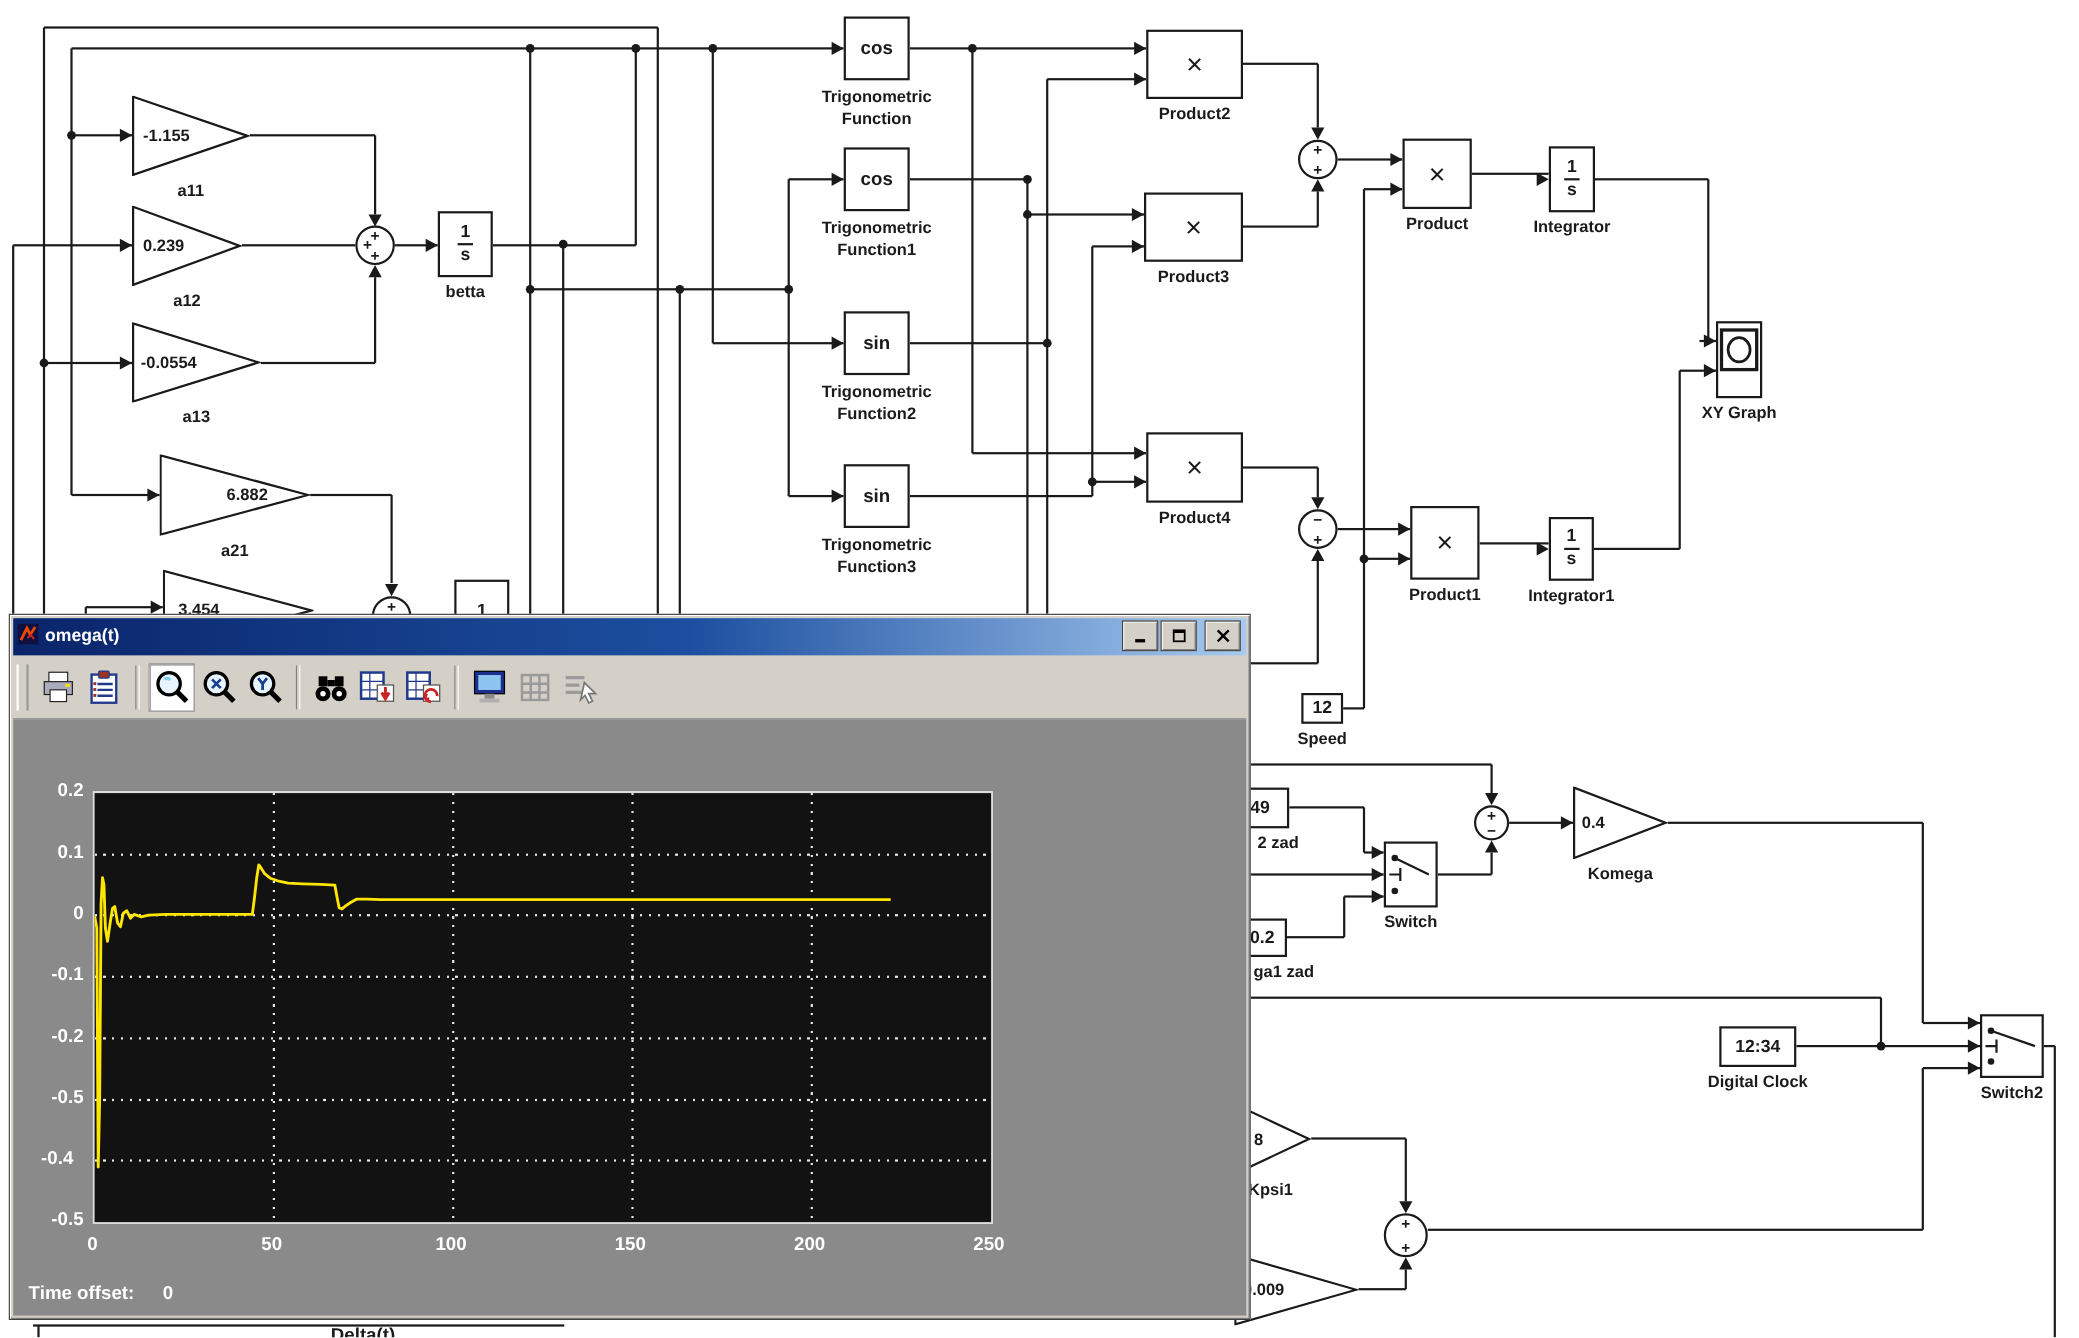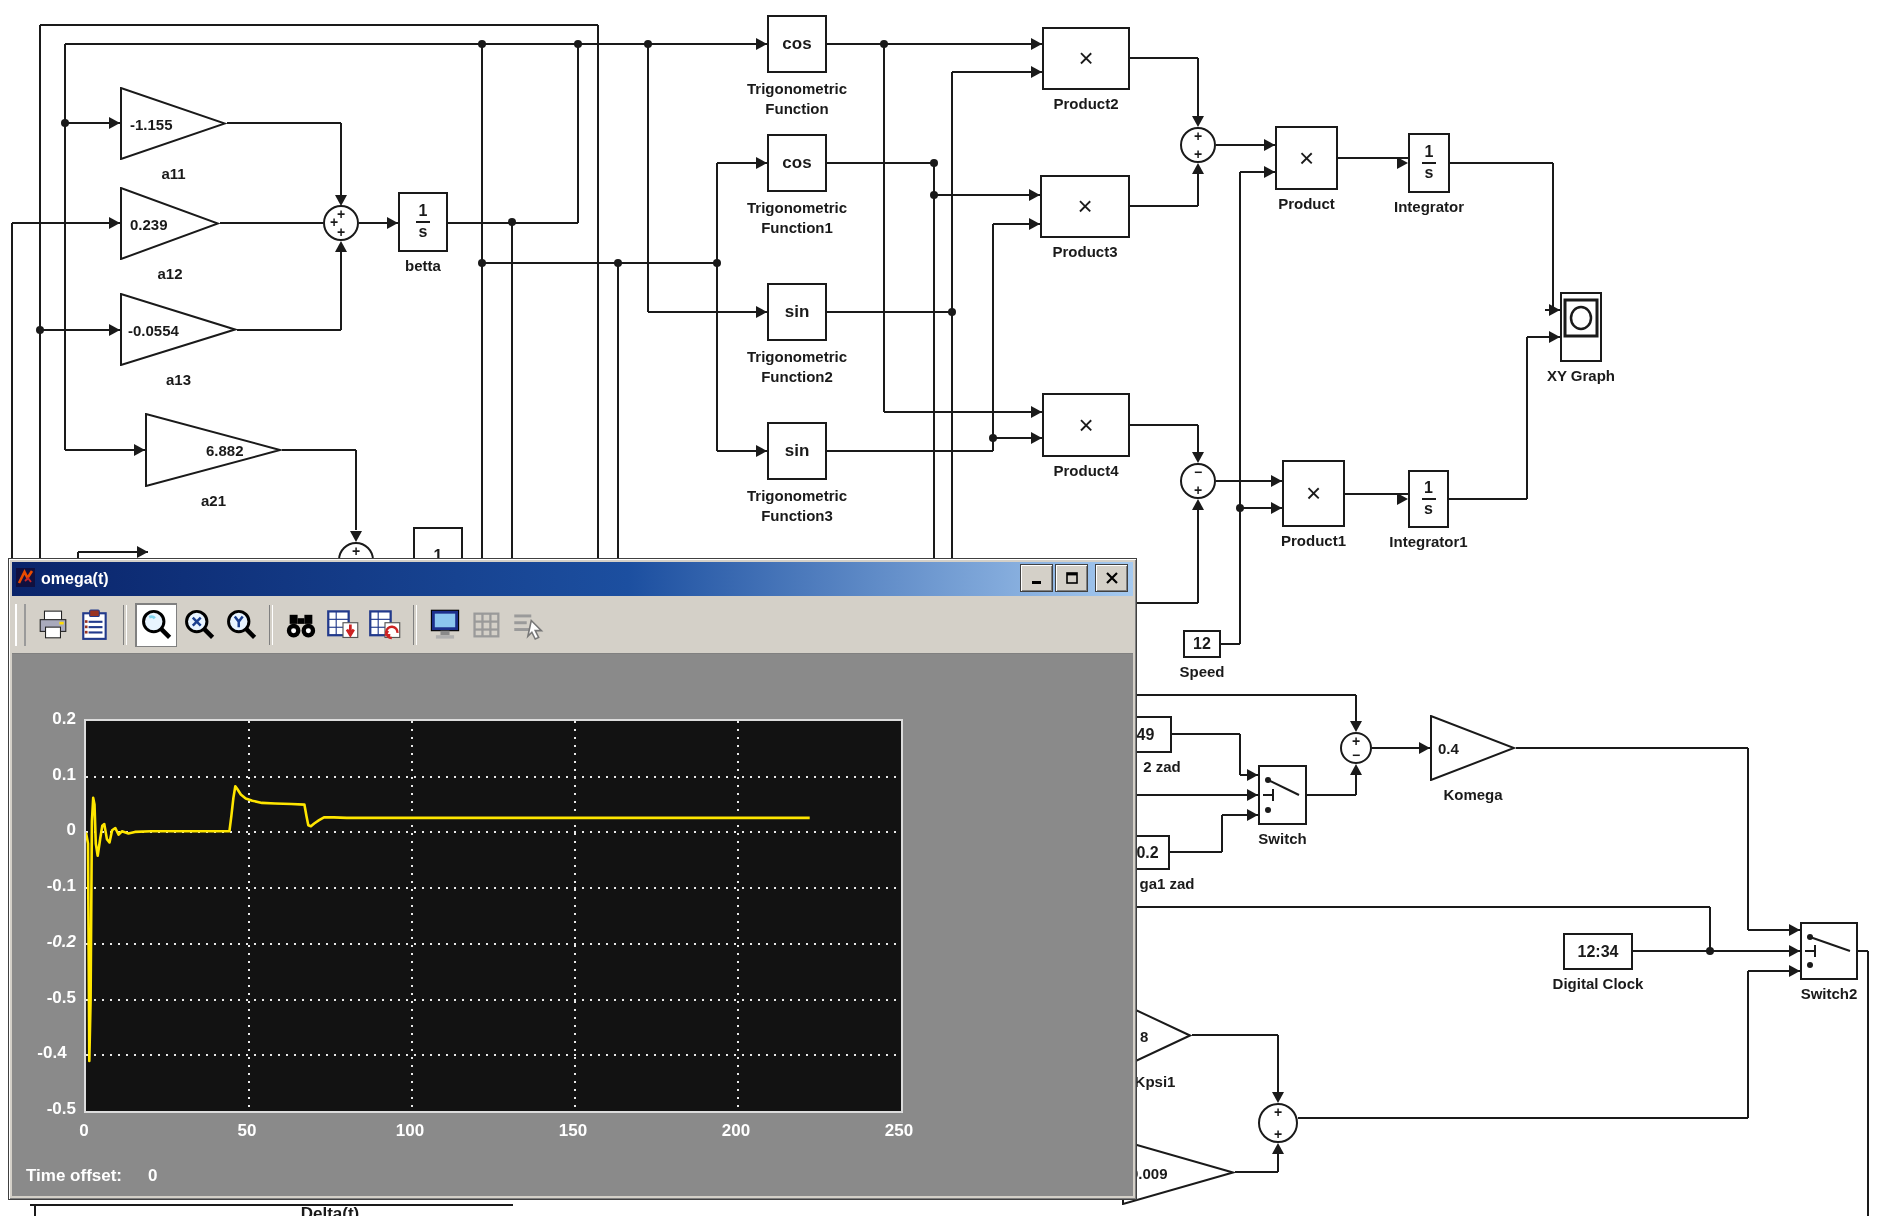--- a/index.html
+++ b/index.html
@@ -227,20 +227,23 @@
         </svg><span class="gval" style="left: 10px;">0.239</span></div>
       <div class="blklabel" style="left: 90px; top: 265px;">a12</div>
       <div class="gain" style="left: 120px; top: 293px; width: 117px; height: 73px;"><svg width="117" height="73">
           <polygon points="1,1 1,72 115,36.5" fill="#fff" stroke="#1a1a1a" stroke-width="2"></polygon>
         </svg><span class="gval" style="left: 8px;">-0.0554</span></div>
       <div class="blklabel" style="left: 98.5px; top: 371px;">a13</div>
       <div class="gain" style="left: 145px; top: 413px; width: 137px; height: 74px;"><svg width="137" height="74">
           <polygon points="1,1 1,73 135,37" fill="#fff" stroke="#1a1a1a" stroke-width="2"></polygon>
         </svg><span class="gval" style="left: 14px; margin-left: 47px;">6.882</span></div>
       <div class="blklabel" style="left: 133.5px; top: 492px;">a21</div>
+      <div class="gain" style="left: 148px; top: 518px; width: 137px; height: 74px;"><svg width="137" height="74">
+          <polygon points="1,1 1,73 135,37" fill="#fff" stroke="#1a1a1a" stroke-width="2"></polygon>
+        </svg><span class="gval" style="left: 14px;">3.454</span></div>
       <div class="gain" style="left: 1430px; top: 715px; width: 86px; height: 66px;"><svg width="86" height="66">
           <polygon points="1,1 1,65 84,33" fill="#fff" stroke="#1a1a1a" stroke-width="2"></polygon>
         </svg><span class="gval" style="left: 8px;">0.4</span></div>
       <div class="blklabel" style="left: 1393px; top: 786px;">Komega</div>
       <div class="gain" style="left: 1122px; top: 1003px; width: 70px; height: 65px;"><svg width="70" height="65">
           <polygon points="1,1 1,64 68,32.5" fill="#fff" stroke="#1a1a1a" stroke-width="2"></polygon>
         </svg><span class="gval" style="left: 18px;">8</span></div>
       <div class="blklabel" style="left: 1075px; top: 1073px;">Kpsi1</div>
       <div class="gain" style="left: 1122px; top: 1140px; width: 113px; height: 65px;"><svg width="113" height="65">
           <polygon points="1,1 1,64 111,32.5" fill="#fff" stroke="#1a1a1a" stroke-width="2"></polygon>
@@ -497,21 +500,21 @@
           <div class="gridv" style="left: 651px;"></div>
           <svg width="815" height="390" style="position:absolute;left:0;top:0">
             <polyline points="0.0,111.4 2.0,122.6 3.3,339.9 4.6,278.6 5.9,100.3 7.2,76.9 8.5,83.6 9.8,122.6 11.7,134.8 14.3,117.0 16.3,104.7 18.3,103.1 20.9,118.1 23.5,121.5 26.1,109.2 29.3,107.0 32.6,113.7 35.9,110.3 42.4,112.5 48.9,110.9 65.2,110.3 97.8,110.3 143.4,110.3 145.4,94.7 147.4,76.9 149.3,65.2 151.3,68.0 154.8,73.5 159.7,77.4 166.3,79.7 176.0,81.9 189.1,82.5 205.4,83.0 218.4,83.6 220.4,94.7 222.3,104.2 224.9,105.3 228.2,102.5 233.1,99.2 238.0,96.4 247.8,96.4 260.8,96.9 293.4,96.9 391.2,96.9 521.6,96.9 652.0,96.9 723.7,96.9" fill="none" stroke="#ffe600" stroke-width="2.6" stroke-linejoin="round"></polyline>
           </svg>
         </div>
       <div id="ticks">
           <div class="ytick" style="left: 16px; top: 55px;">0.2</div>
           <div class="ytick" style="left: 16px; top: 110.714px;">0.1</div>
           <div class="ytick" style="left: 16px; top: 166.429px;">0</div>
           <div class="ytick" style="left: 16px; top: 222.143px;">-0.1</div>
-          <div class="ytick" style="left: 16px; top: 277.857px; font-style: italic;">-0.2</div>
+          <div class="ytick" style="left: 16px; top: 277.857px;">-0.2</div>
           <div class="ytick" style="left: 16px; top: 333.571px;">-0.5</div>
           <div class="ytick" style="left: 16px; top: 389.286px; text-align: center;">-0.4</div>
           <div class="ytick" style="left: 16px; top: 445px;">-0.5</div>
           <div class="xtick" style="left: 42px; top: 467px;">0</div>
           <div class="xtick" style="left: 205px; top: 467px;">50</div>
           <div class="xtick" style="left: 368px; top: 467px;">100</div>
           <div class="xtick" style="left: 531px; top: 467px;">150</div>
           <div class="xtick" style="left: 694px; top: 467px;">200</div>
           <div class="xtick" style="left: 857px; top: 467px;">250</div>
         </div>

